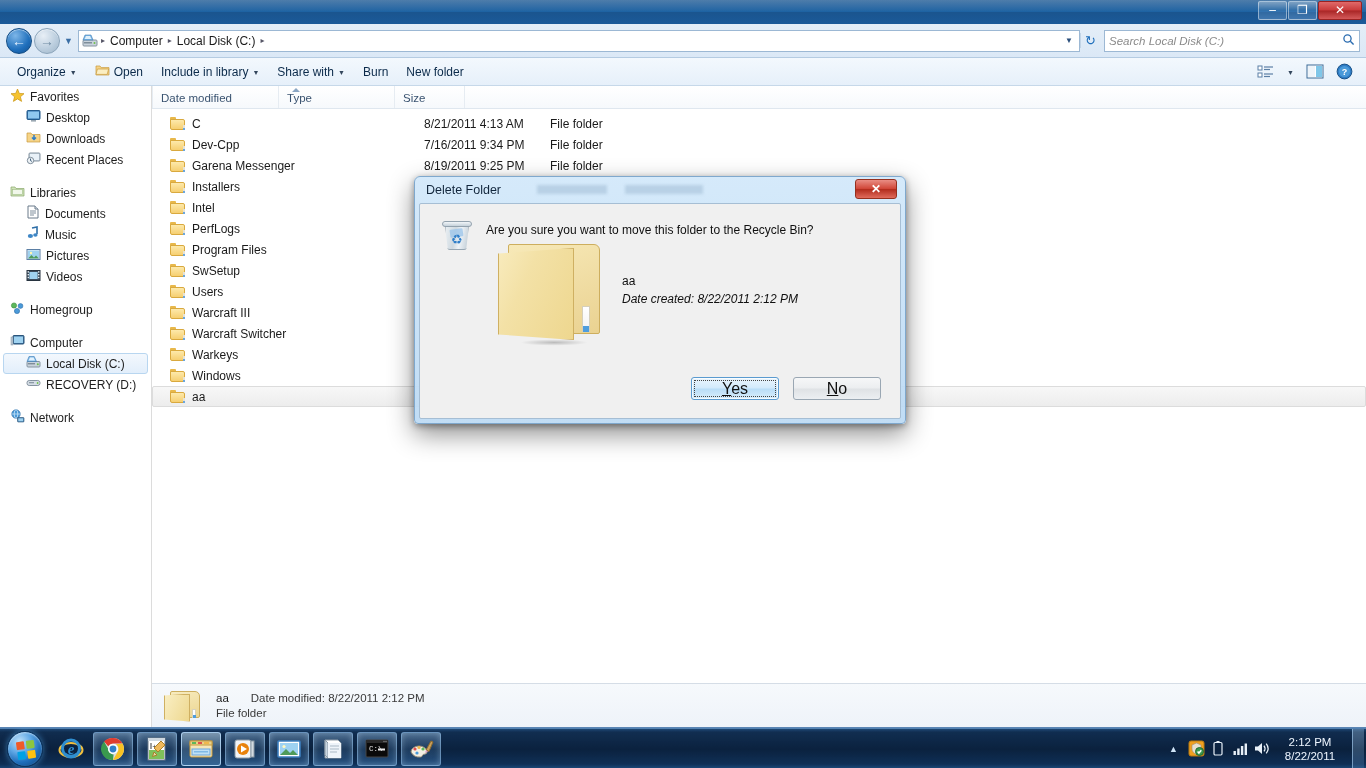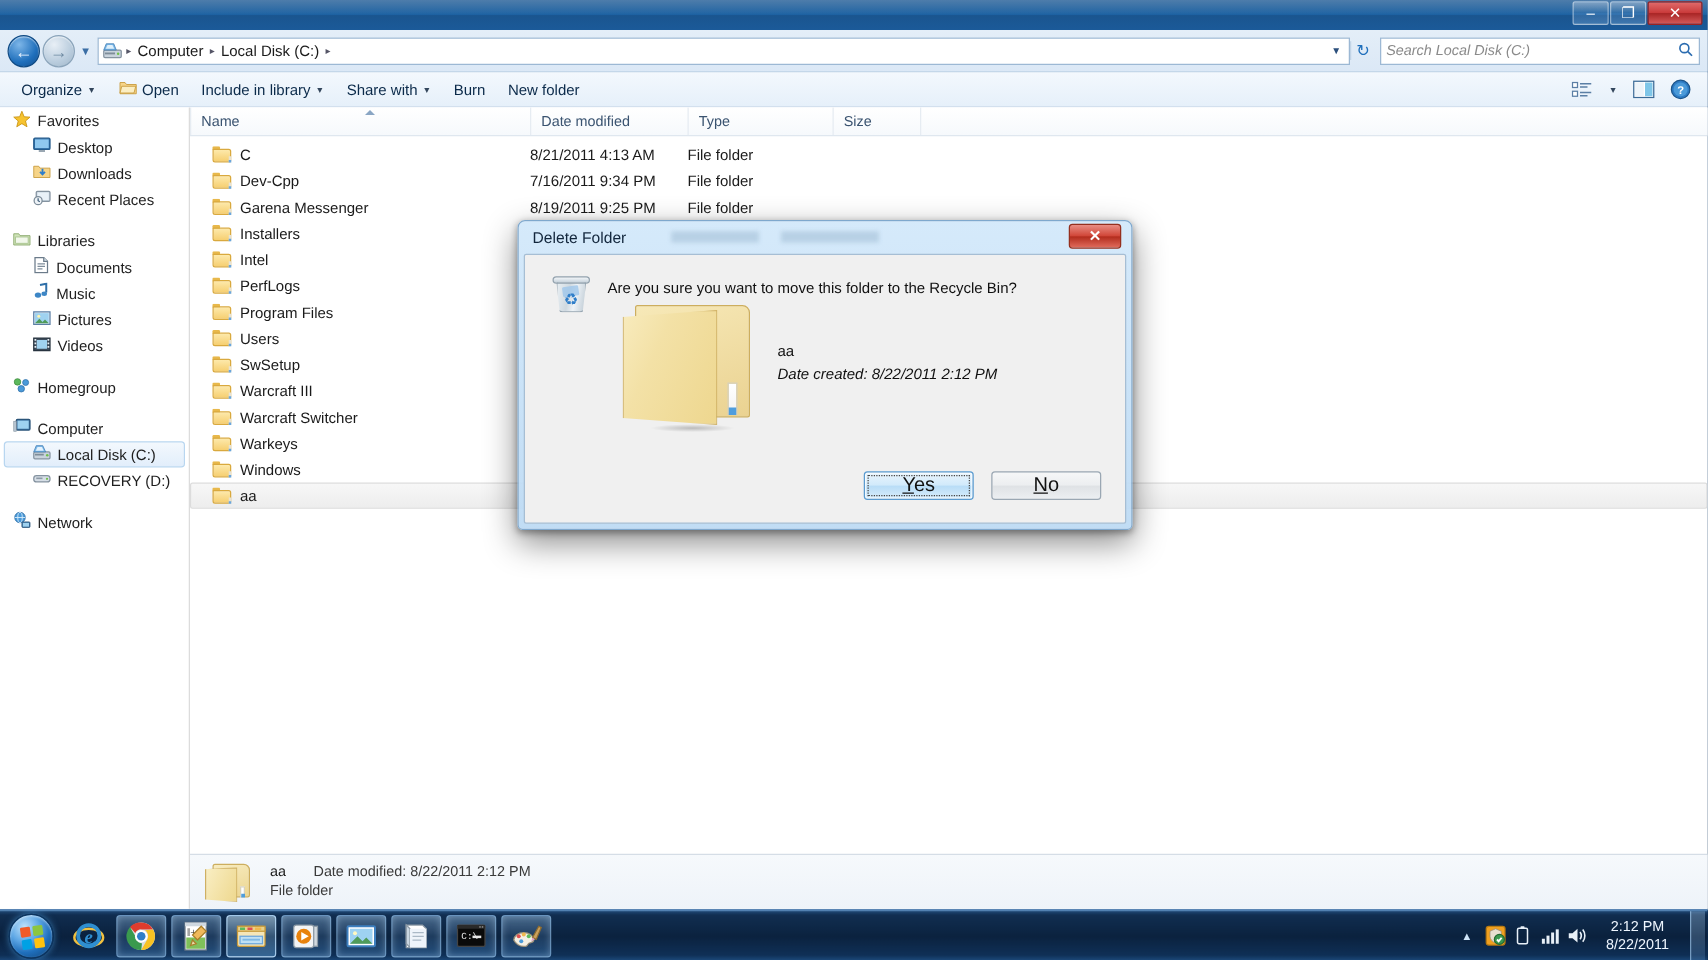--- a/index.html
+++ b/index.html
@@ -653,21 +653,20 @@
               <rect x="8.3" y="9.3" width="4.9" height="3" fill="#9fd2f0"></rect>
             </svg>
         </span>
         <span>Network</span>
       </div>
     </div>
 
     <div class="listpane">
       <div class="colhdr">
         <div class="sortarrow"></div>
-        <div class="col" style="width:272px">Name</div>
         <div class="col" style="width:126px">Date modified</div>
         <div class="col" style="width:116px">Type</div>
         <div class="col" style="width:70px">Size</div>
         <div class="col" style="width:14px"></div>
       </div>
 
       <div class="rows" id="rows">
           <div class="row">
             <div class="cellname">
               <span class="fldr">
@@ -767,35 +766,35 @@
             <div class="cellsize"></div>
           </div>
           <div class="row">
             <div class="cellname">
               <span class="fldr">
                 <span class="tab"></span>
                 <span class="body2"></span>
                 <span class="spine"></span>
                 <span class="dot"></span>
               </span>
-              <span>Users</span>
+              <span>SwSetup</span>
             </div>
             <div class="celldate"></div>
             <div class="celltype"></div>
             <div class="cellsize"></div>
           </div>
           <div class="row">
             <div class="cellname">
               <span class="fldr">
                 <span class="tab"></span>
                 <span class="body2"></span>
                 <span class="spine"></span>
                 <span class="dot"></span>
               </span>
-              <span>SwSetup</span>
+              <span>Users</span>
             </div>
             <div class="celldate"></div>
             <div class="celltype"></div>
             <div class="cellsize"></div>
           </div>
           <div class="row">
             <div class="cellname">
               <span class="fldr">
                 <span class="tab"></span>
                 <span class="body2"></span>

